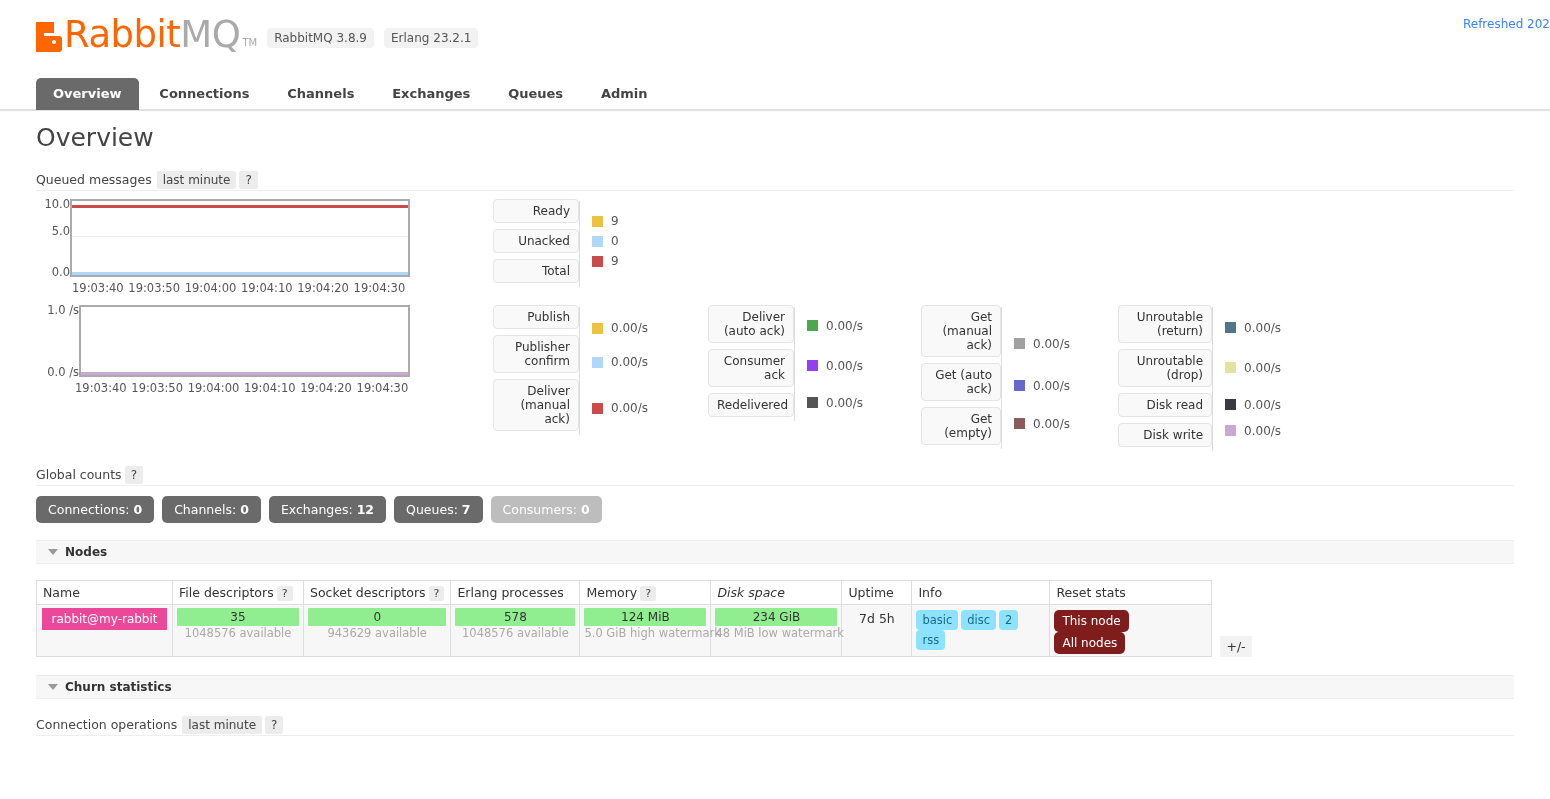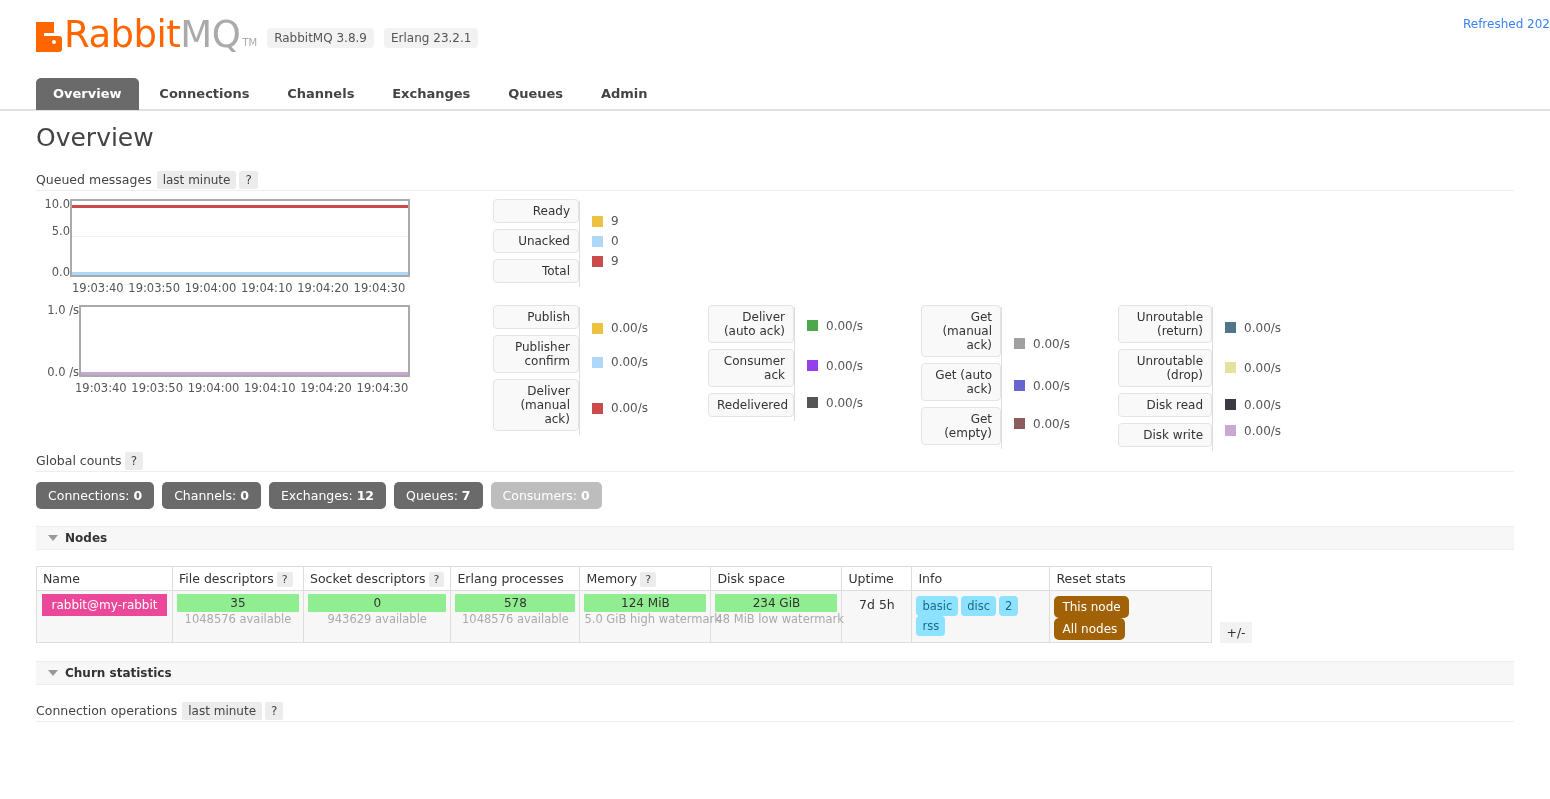--- a/index.html
+++ b/index.html
@@ -237,21 +237,21 @@
   .sub-split span { position: absolute; top: 0; font-size: 11.5px; color: #aaa; white-space: nowrap; }
   .uptime-cell { font-size: 12.5px; color: #333; padding-top: 6px !important; }
   .info-badge {
     display: inline-block;
     background: #8ce2ff; color: #1a6b85;
     border-radius: 4px; padding: 3px 6px;
     font-size: 11.5px; margin-right: 3px; cursor: pointer;
   }
   .reset-btn {
     display: inline-block;
-    background: #a16207; color: #fff;
+    background: #7f1d1d; color: #fff;
     border-radius: 5px; padding: 4px 8px;
     font-size: 12px; margin-right: 4px; cursor: pointer;
   }
   .plusminus {
     display: inline-block;
     background: #f2f2f2; color: #333;
     padding: 3px 6px; font-size: 12.5px;
     cursor: pointer; margin-left: 8px;
   }
 </style>
@@ -452,21 +452,21 @@
           <span>0.00/s</span>
         </div>
         <div class="legend-val" style="margin-top:6px;">
           <span class="swatch" style="background:#c9a8d4;"></span>
           <span>0.00/s</span>
         </div>
       </div>
     </div>
   </div>
 
-  <div class="subhead" style="margin-top:0;">
+  <div class="subhead" style="margin-top:14px;">
     <span>Global counts</span><span class="chip-help">?</span>
   </div>
 
   <div class="badge-row">
     <div class="count-badge">
       <span>Connections:</span>
       <b>0</b>
     </div>
     <div class="count-badge">
       <span>Channels:</span>
@@ -492,21 +492,21 @@
 
   <div style="display:flex; align-items:flex-end;margin-top:8px;">
     <table class="nodes">
       <thead>
         <tr>
           <th style="width:136px;">Name</th>
           <th style="width:131px;"><span>File descriptors</span><span class="qmark">?</span></th>
           <th style="width:147px;"><span>Socket descriptors</span><span class="qmark">?</span></th>
           <th style="width:129px;">Erlang processes</th>
           <th style="width:131px;"><span>Memory</span><span class="qmark">?</span></th>
-          <th style="width:131px;">Disk space</th>
+          <th style="width:131px;font-style:italic;">Disk space</th>
           <th style="width:70px;">Uptime</th>
           <th style="width:138px;">Info</th>
           <th style="width:162px;">Reset stats</th>
         </tr>
       </thead>
       <tbody>
         <tr>
           <td>
             <span class="node-name">rabbit@my-rabbit</span>
           </td>

